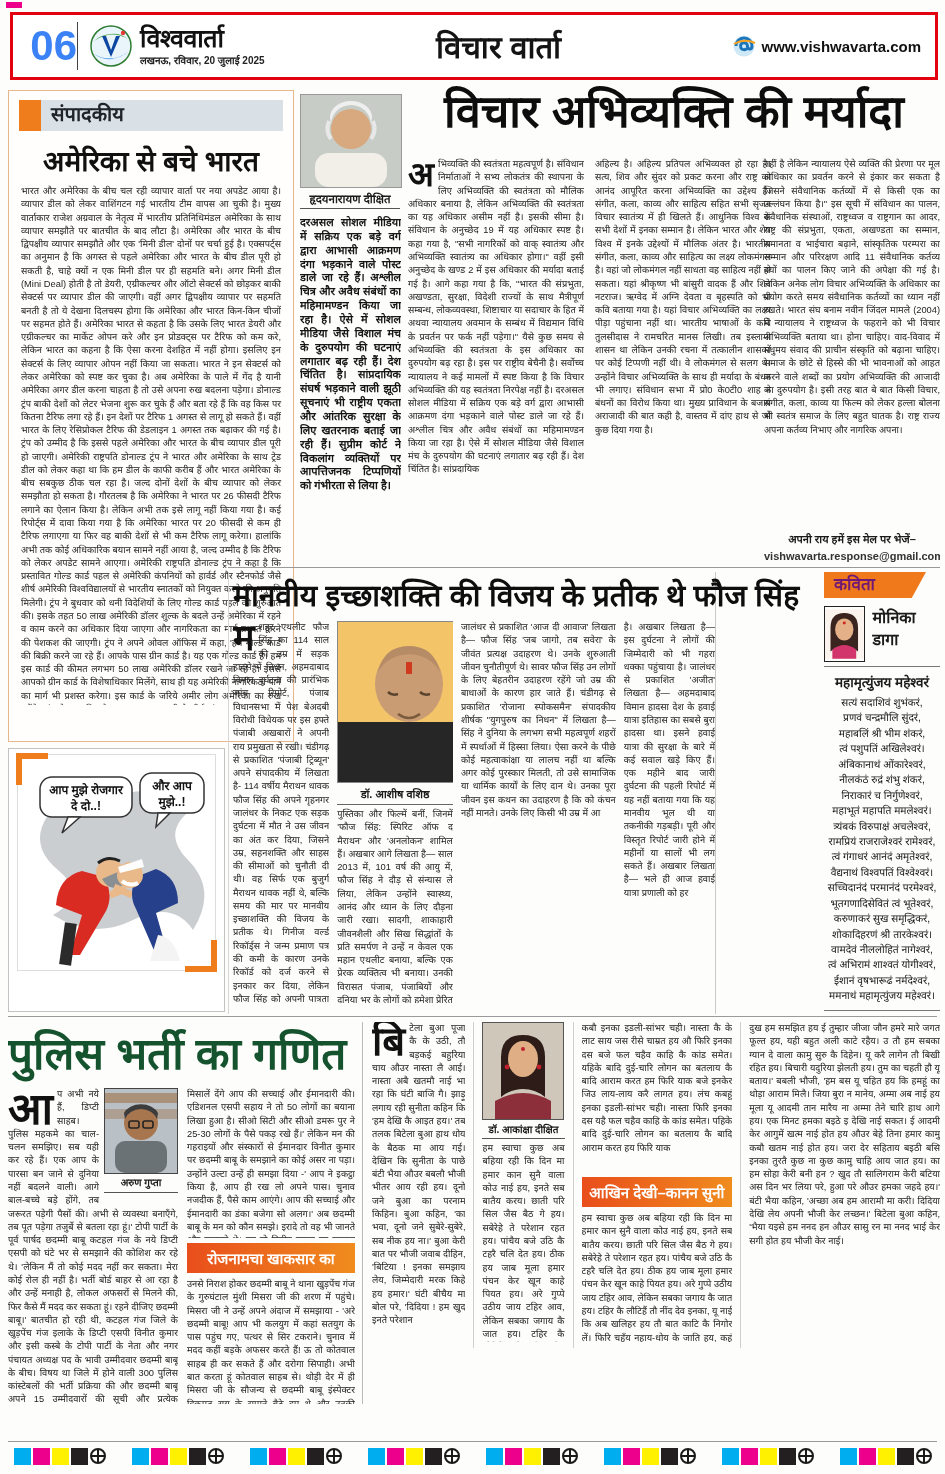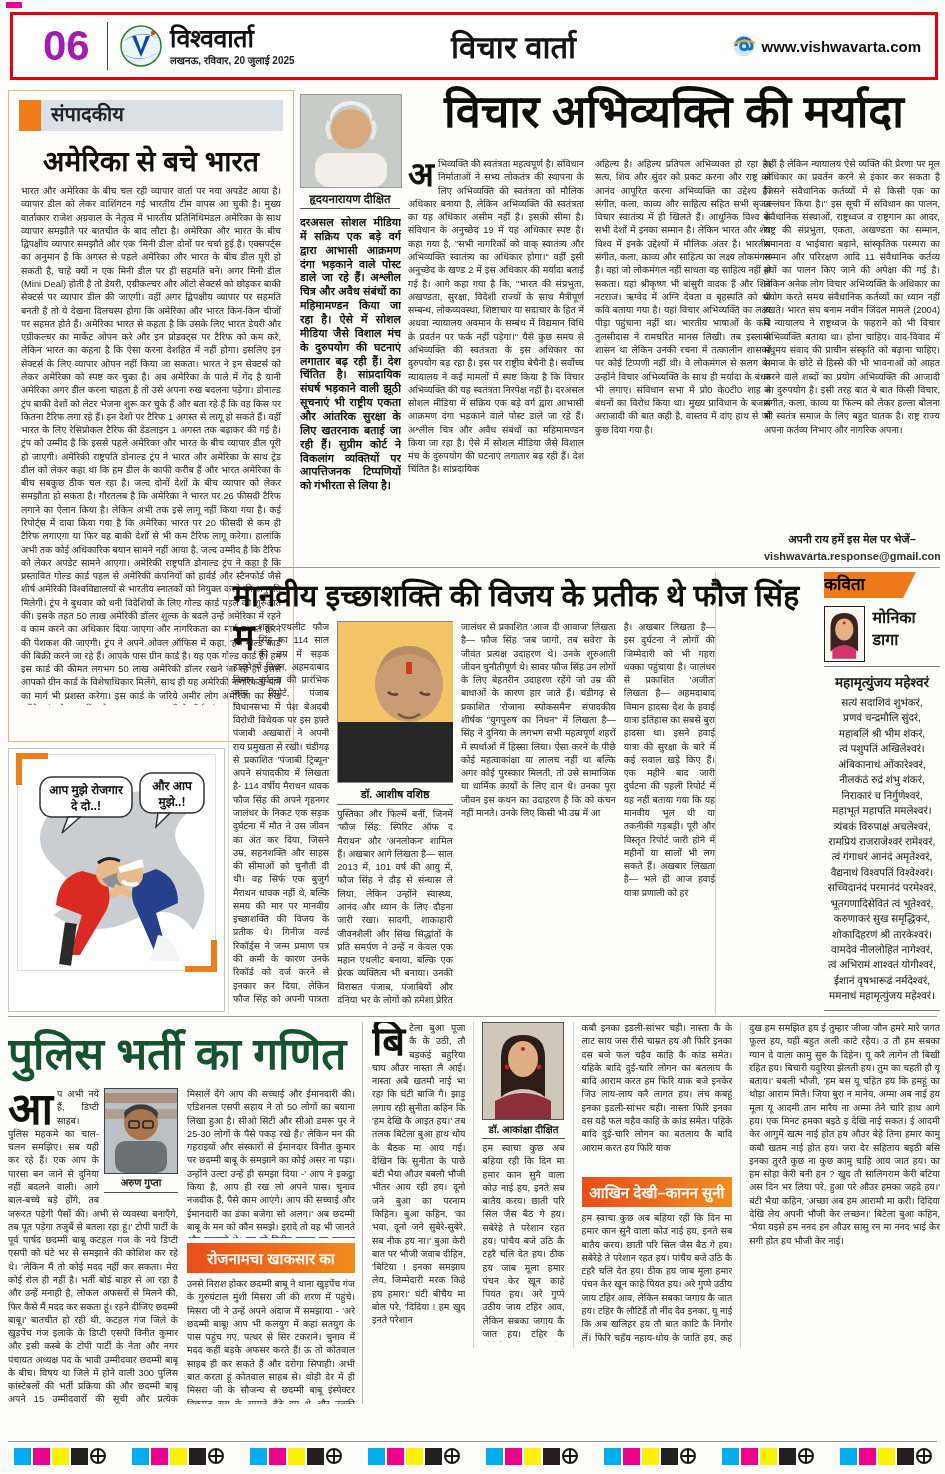--- a/index.html
+++ b/index.html
@@ -1,21 +1,21 @@
 <!DOCTYPE html>
 <html><head>
 <meta charset="utf-8">
 <style>
   html,body{margin:0;padding:0;background:#888;}
   .page{position:relative;width:945px;height:1474px;background:#fdfdfb;margin:0 auto;
         font-family:"Liberation Sans","DejaVu Sans",sans-serif;color:#1b1b1b;overflow:hidden;}
   .abs{position:absolute;}
   
   .masthead{left:10px;top:12px;width:922px;height:62px;border:3px solid #e3000f;display:flex;align-items:center;background:#fff;}
-  .pageno{width:64px;text-align:left;font-size:42px;font-weight:bold;color:#a21caf;line-height:1;padding-left:30px;}
+  .pageno{width:64px;text-align:right;font-size:42px;font-weight:bold;color:#3b82f6;line-height:1;}
   .mast-div{width:1px;height:48px;background:#444;margin-right:10px;}
   .logo{width:42px;height:42px;margin:0 8px 0 2px;flex:none;}
   .brand-name{font-size:25px;font-weight:bold;color:#111;line-height:1.05;letter-spacing:-.5px;}
   .brand-date{font-size:10px;font-weight:bold;color:#222;margin-top:2px;}
   .mast-center{flex:1;text-align:center;font-size:31px;font-weight:bold;color:#141414;}
   .mast-site{display:flex;align-items:center;gap:5px;margin-right:14px;font-size:15px;font-weight:bold;color:#111;}
   .reg-tick{left:6px;top:2px;width:16px;height:6px;background:#ec008c;}
   
   .btxt{font-size:9.3px;line-height:1.43;text-align:justify;color:#1d1d1d;}
   .dropcap{float:left;font-weight:bold;line-height:.8;padding:3px 4px 0 0;color:#111;}
@@ -48,21 +48,21 @@
   .kat-corner1{position:absolute;left:-2px;top:-2px;width:26px;height:26px;border-left:6px solid #ef7d1c;border-top:6px solid #ef7d1c;}
   .kat-corner2{position:absolute;right:-2px;bottom:-2px;width:26px;height:26px;border-right:6px solid #ef7d1c;border-bottom:6px solid #ef7d1c;}
   
   .fauj{left:228px;top:572px;width:488px;height:442px;border-right:1px solid #c9c9c9;border-left:1px solid #d7d7d7;padding-left:4px;box-sizing:border-box;}
   .fauj-head{font-size:30px;font-weight:bold;white-space:nowrap;color:#0e0e0e;padding:2px 0 6px;}
   .fauj-body{display:flex;gap:8px;height:382px;overflow:hidden;}
   .fcol{overflow:hidden;}
   .f-byline{font-size:11px;font-weight:bold;text-align:center;border-bottom:1px solid #666;padding:3px 0;margin-bottom:3px;}
   
   .kav{left:824px;top:572px;width:116px;height:442px;overflow:hidden;}
-  .kav-banner{width:92px;height:26px;background:#f0791c;color:#000000;font-size:17px;font-weight:bold;line-height:26px;clip-path:polygon(0 0,100% 0,86% 100%,0 100%);}
+  .kav-banner{width:92px;height:26px;background:#f0791c;color:#701a75;font-size:17px;font-weight:bold;line-height:26px;padding-left:10px;clip-path:polygon(0 0,100% 0,86% 100%,0 100%);}
   .kav-poet{display:flex;align-items:flex-end;gap:8px;margin:8px 0 4px;}
   .kav-poet-name{font-size:16px;font-weight:bold;padding-bottom:12px;}
   .kav-title{font-size:13.5px;font-weight:bold;text-align:center;border-top:1px solid #777;padding-top:6px;margin-top:2px;}
   .kav-lines{margin-top:4px;text-align:center;font-size:10.3px;line-height:1.5;color:#161616;border-bottom:1px solid #777;padding-bottom:6px;}
   
   .police{left:8px;top:1022px;width:347px;height:382px;overflow:hidden;}
   .bot-head{font-size:44px;font-weight:bold;text-align:left;white-space:nowrap;color:#14532d;padding-bottom:6px;}
   .police-body{display:flex;gap:9px;height:330px;overflow:hidden;}
   .p-photo{float:right;width:74px;margin:0 0 2px 5px;}
   .p-photo svg{display:block;border:1px solid #444;}

